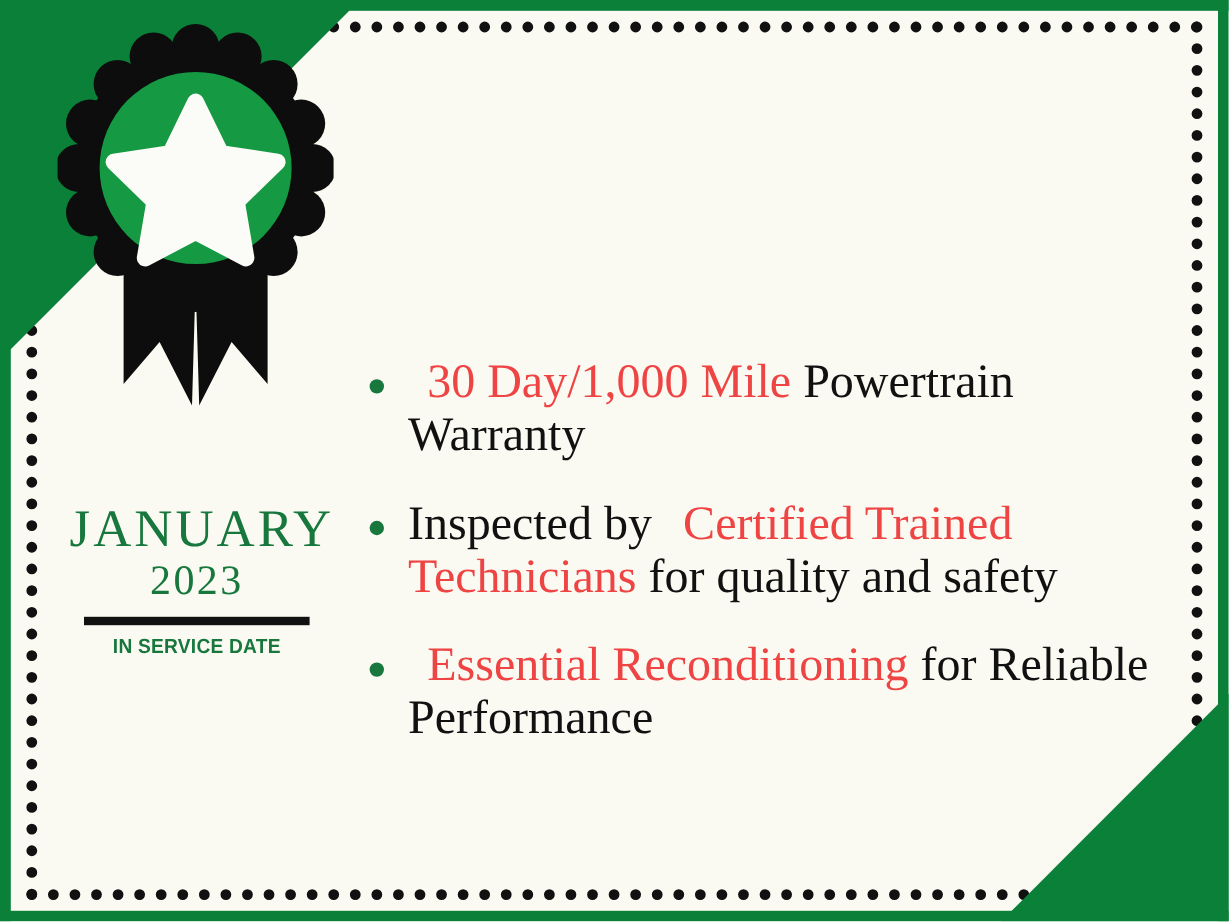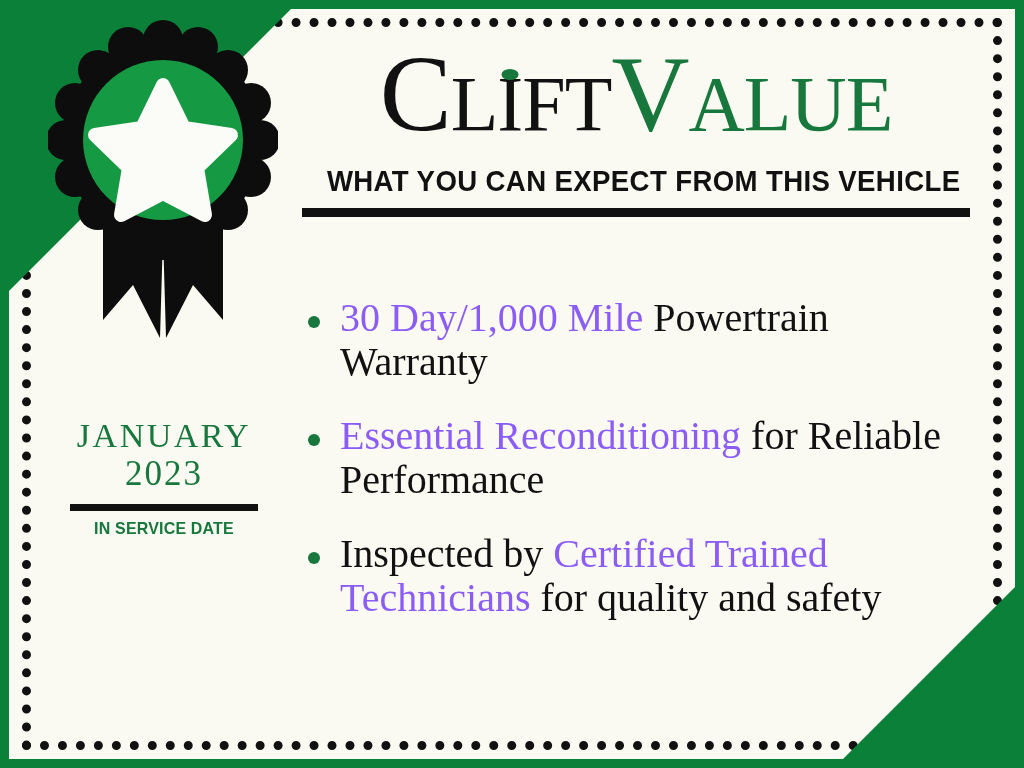--- a/index.html
+++ b/index.html
@@ -136,32 +136,32 @@
     margin-top: 20px;
     margin-right: 20px;
   }
   .bullet-text {
     flex: 1 1 auto;
     font-family: "Liberation Serif", serif;
     font-size: 40px;
     line-height: 1.1;
     color: #111111;
   }
-  .hi { color: #8b5cf6; }
+  .hi { color: #ef4444; margin-left: 16px; }
 
   
   .date-block {
     position: absolute;
     left: 58px; top: 418px;
     width: 212px;
     text-align: center;
   }
   .date-month {
     font-family: "Liberation Serif", serif;
-    font-size: 34px;
+    font-size: 44px;
     letter-spacing: 2.5px;
     color: #17773c;
     line-height: 1.05;
   }
   .date-year {
     font-family: Liberation Serif, serif;
     font-size: 35px;
     letter-spacing: 2px;
     color: #17773c;
     line-height: 1.15;
@@ -230,43 +230,36 @@
                L149 148
                L157 195
                L115 173
                L73 195
                L81 148
                L47 115
                L94 108 Z" fill="#fbfcf8" stroke="#fbfcf8" stroke-width="14" stroke-linejoin="round"></path>
     </svg>
   </div>
 
-  <div class="heading-block">
-    <div class="wordmark">
-      <span class="wm-clift cap-big">C</span><span class="wm-clift cap-small">L</span><span class="i-dot-wrap"><span class="wm-clift cap-small">I</span><span class="i-dot"></span></span><span class="wm-clift cap-small">FT</span><span class="wm-value cap-big">V</span><span class="wm-value cap-small">ALUE</span>
-    </div>
-    <div class="subtitle">WHAT YOU CAN EXPECT FROM THIS VEHICLE</div>
-    <div class="subtitle-rule"></div>
-  </div>
 
   <div class="bullets">
 
     <div class="bullet-row">
       <span class="bullet-dot"></span>
       <span class="bullet-text"><span class="hi">30 Day/1,000 Mile</span><span> Powertrain Warranty</span></span>
     </div>
 
     <div class="bullet-row">
       <span class="bullet-dot"></span>
-      <span class="bullet-text"><span class="hi">Essential Reconditioning</span><span> for Reliable Performance</span></span>
+      <span class="bullet-text"><span>Inspected by </span><span class="hi">Certified Trained Technicians</span><span> for quality and safety</span></span>
     </div>
 
     <div class="bullet-row">
       <span class="bullet-dot"></span>
-      <span class="bullet-text"><span>Inspected by </span><span class="hi">Certified Trained Technicians</span><span> for quality and safety</span></span>
+      <span class="bullet-text"><span class="hi">Essential Reconditioning</span><span> for Reliable Performance</span></span>
     </div>
 
   </div>
 
   <div class="date-block">
     <div class="date-month">JANUARY</div>
     <div class="date-year">2023</div>
     <div class="date-rule"></div>
     <div class="date-caption">IN SERVICE DATE</div>
   </div>

